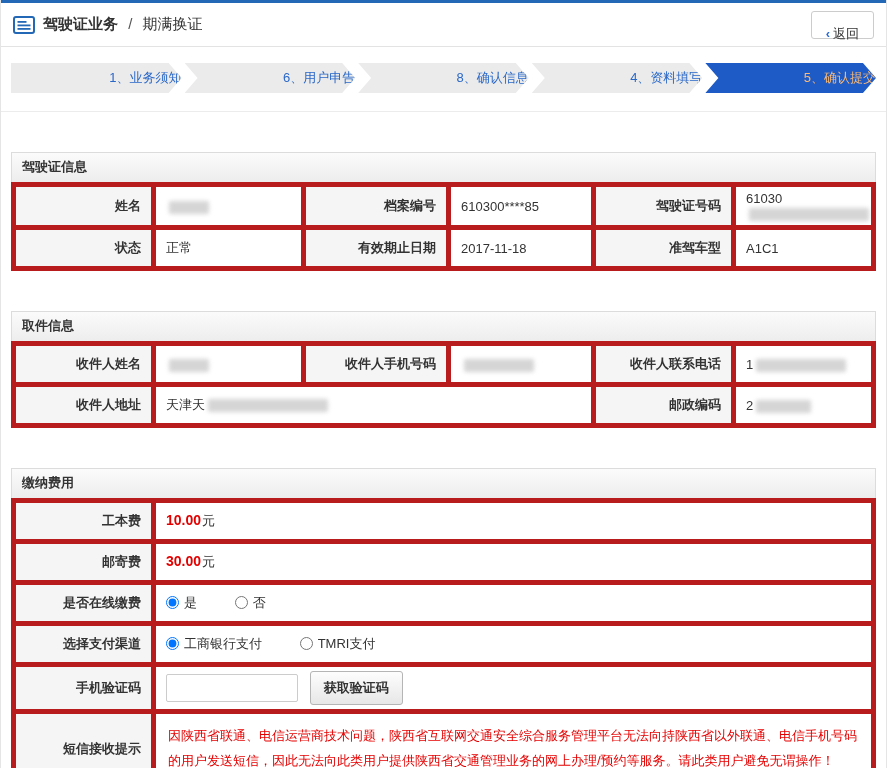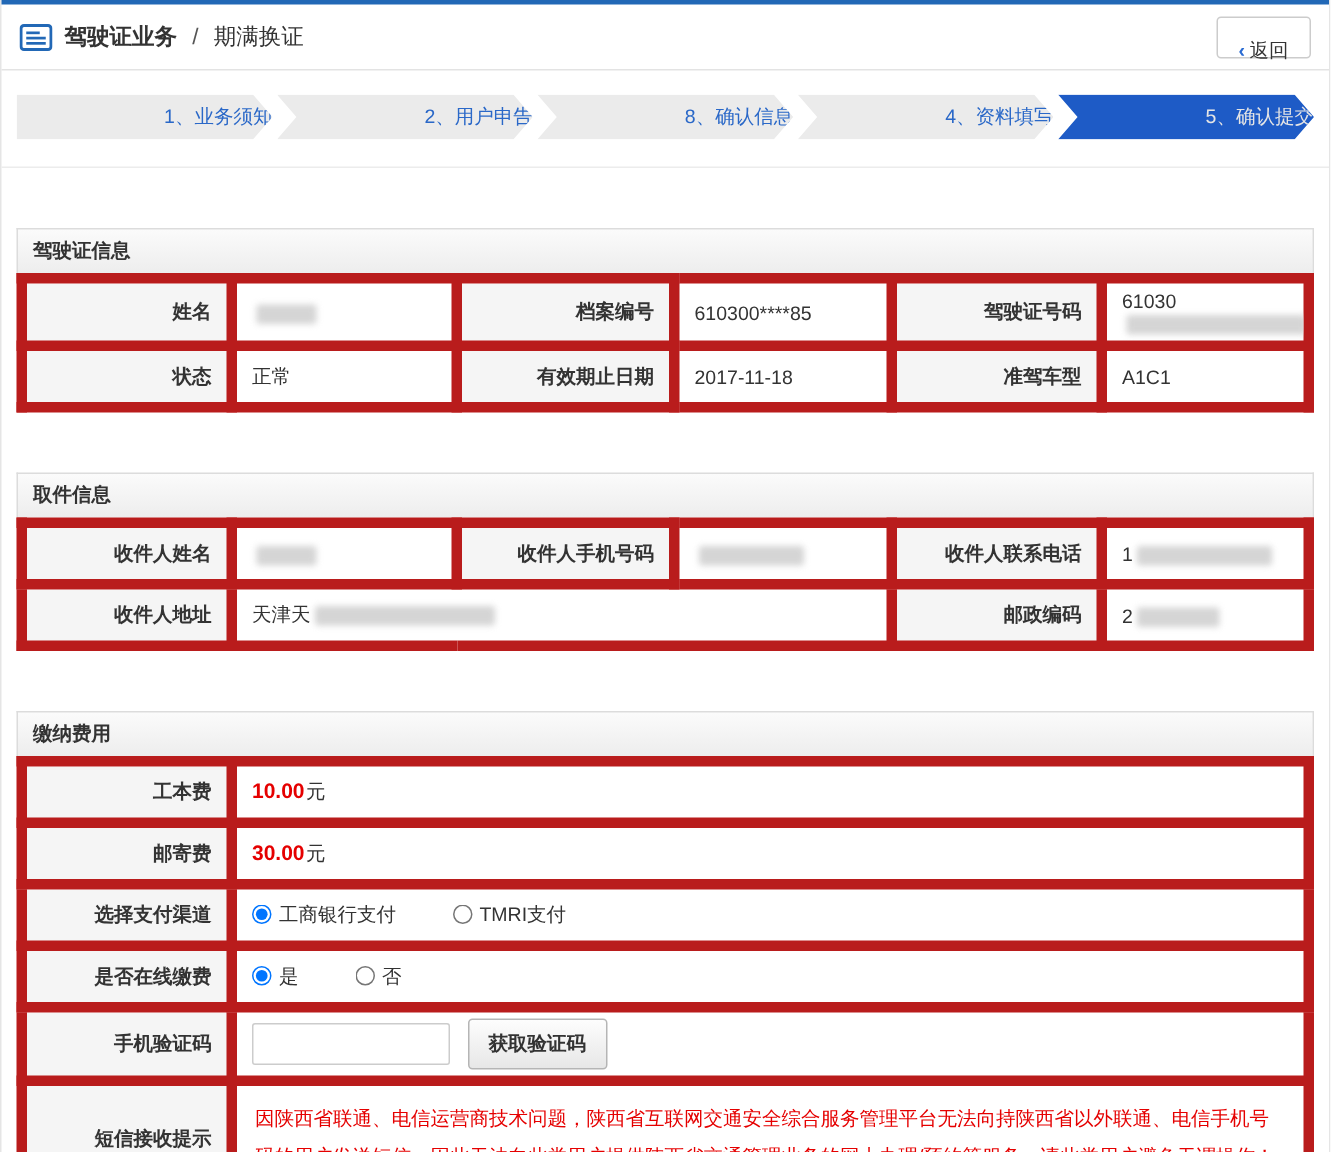--- a/index.html
+++ b/index.html
@@ -62,39 +62,39 @@
     text-align: right;
     font-size: 13px;
     color: #2a68c8;
     background: #ebebeb;
     clip-path: polygon(0 0, calc(100% - 13px) 0, 100% 50%, calc(100% - 13px) 100%, 0 100%, 13px 50%);
     cursor: default;
   }
   .step:first-child {
     clip-path: polygon(0 0, calc(100% - 13px) 0, 100% 50%, calc(100% - 13px) 100%, 0 100%);
   }
-  .step.active { background: #1e5bc6; color: #e5e5e5; }
+  .step.active { background: #1e5bc6; color: #fdba74; }
 
   
   .section { margin: 0 10px 16px; }
   .section-title {
     height: 30px;
     line-height: 28px;
     padding: 0 10px;
     background: linear-gradient(#fbfbfb, #ededed);
     border: 1px solid #dcdcdc;
     border-bottom: none;
     font-size: 13px;
     font-weight: bold;
     color: #333;
     margin-top: 40px;
   }
   table.grid { width: 100%; border-collapse: collapse; table-layout: fixed; }
   table.grid td {
-    border: 7px solid #b91c1c;
+    border: 5px solid #b91c1c;
     font-size: 13px;
     height: 41px;
     padding: 4px 10px;
     vertical-align: middle;
     background: #fff;
     overflow: hidden;
   }
   table.grid td.lbl {
     background: #f5f5f5;
     text-align: right;
@@ -188,21 +188,21 @@
       </span>
     </div>
     <button class="back-btn">
       <span class="chev">‹</span><span>返回</span>
     </button>
   </div>
 
   <div class="steps-wrap">
     <div class="steps">
       <div class="step">1、业务须知</div>
-      <div class="step">2、用户申告</div>
+      <div class="step">6、用户申告</div>
       <div class="step">8、确认信息</div>
       <div class="step">4、资料填写</div>
       <div class="step active">5、确认提交</div>
     </div>
   </div>
 
   <div class="section">
     <div class="section-title">驾驶证信息</div>
     <table class="grid">
       <colgroup>
@@ -278,46 +278,46 @@
           <span class="amount">10.00</span><span class="unit">元</span>
         </td>
       </tr>
       <tr>
         <td class="lbl">邮寄费</td>
         <td>
           <span class="amount">30.00</span><span class="unit">元</span>
         </td>
       </tr>
       <tr>
+        <td class="lbl">是否在线缴费</td>
+        <td>
+          <label class="radio-opt">
+            <input type="radio" name="onlinepay" checked="" style="">
+            <span>是</span>
+          </label>
+          <label class="radio-opt">
+            <input type="radio" name="onlinepay" style="">
+            <span>否</span>
+          </label>
+        </td>
+      </tr>
+      <tr>
         <td class="lbl">选择支付渠道</td>
         <td>
           <label class="radio-opt">
             <input type="radio" name="paychannel" checked="" style="">
             <span>工商银行支付</span>
           </label>
           <label class="radio-opt">
             <input type="radio" name="paychannel" style="">
             <span>TMRI支付</span>
           </label>
         </td>
       </tr>
       <tr>
-        <td class="lbl">是否在线缴费</td>
-        <td>
-          <label class="radio-opt">
-            <input type="radio" name="onlinepay" checked="" style="">
-            <span>是</span>
-          </label>
-          <label class="radio-opt">
-            <input type="radio" name="onlinepay" style="">
-            <span>否</span>
-          </label>
-        </td>
-      </tr>
-      <tr>
         <td class="lbl">手机验证码</td>
         <td>
           <input type="text" class="code-input" value="" style="">
           <button class="code-btn">获取验证码</button>
         </td>
       </tr>
       <tr>
         <td class="lbl">短信接收提示</td>
         <td class="note-cell">
           <div class="sms-note">因陕西省联通、电信运营商技术问题，陕西省互联网交通安全综合服务管理平台无法向持陕西省以外联通、电信手机号码的用户发送短信，因此无法向此类用户提供陕西省交通管理业务的网上办理/预约等服务。请此类用户避免无谓操作！</div>

